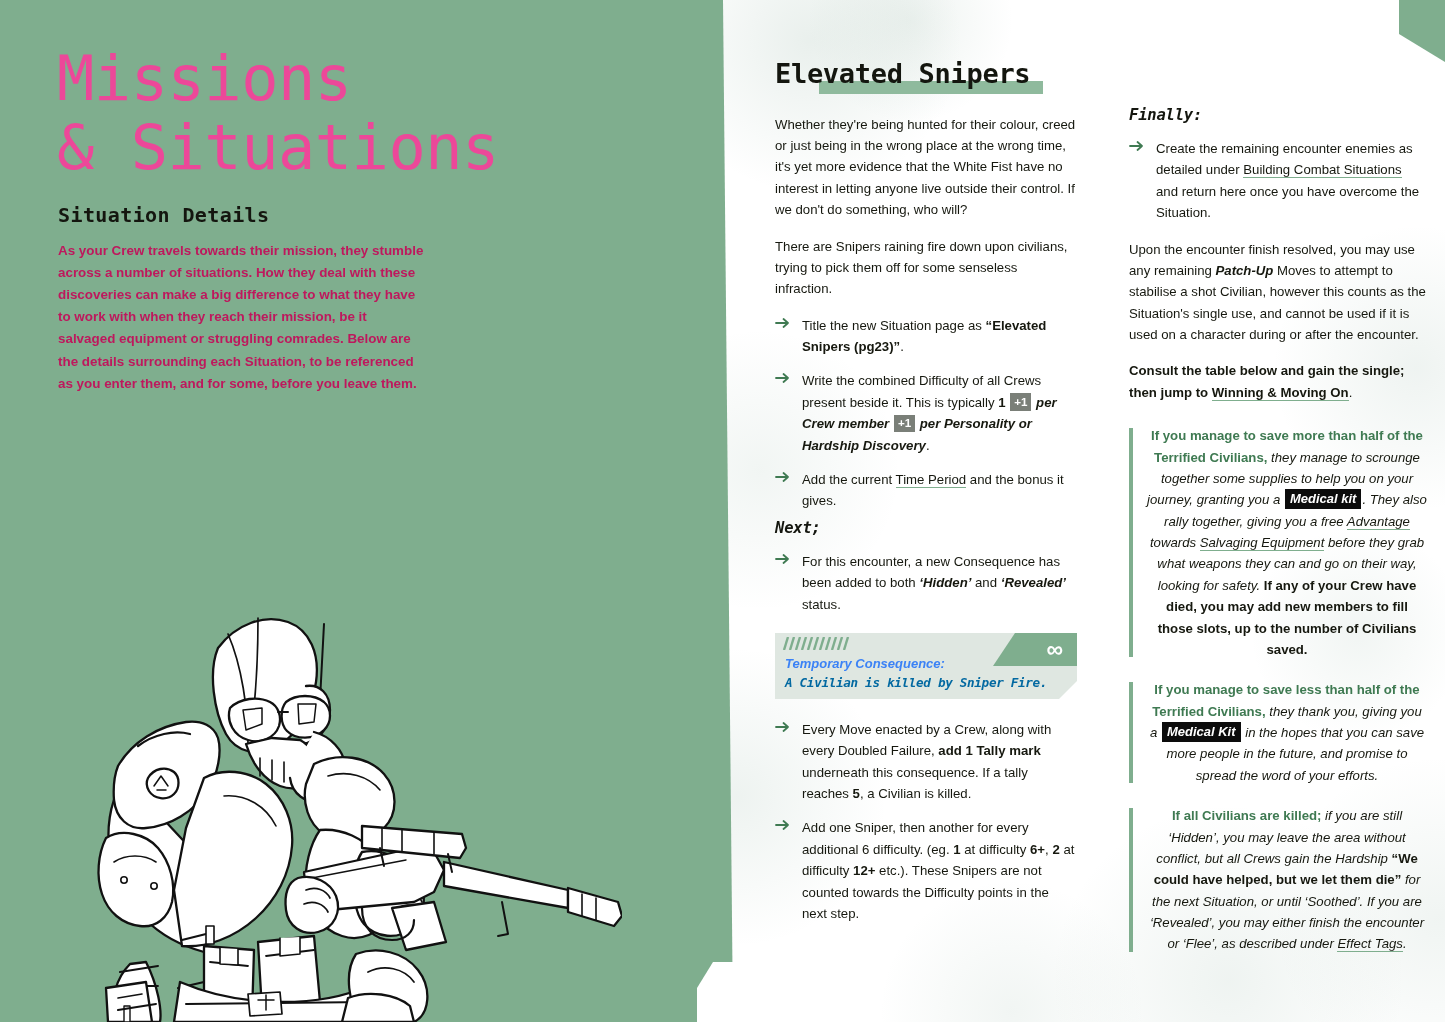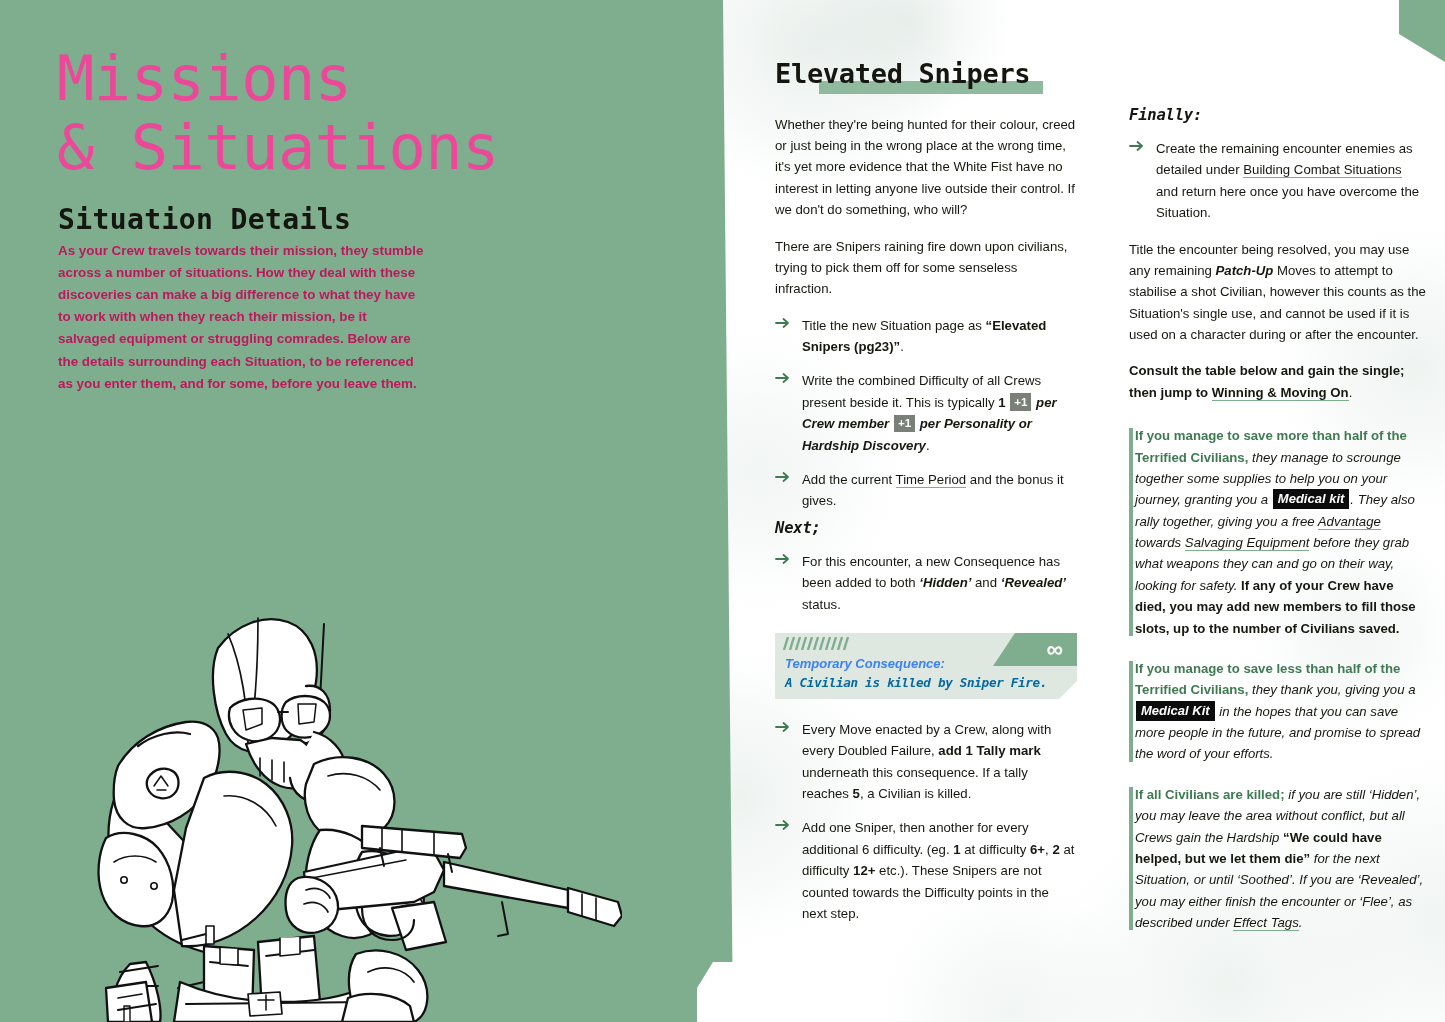--- a/index.html
+++ b/index.html
@@ -46,21 +46,21 @@
     letter-spacing: -0.5px;
     color: #ec4899;
     z-index: 4;
     white-space: pre-line;
   }
   .left-subtitle {
     position: absolute;
     left: 58px; top: 203px;
     font-family: "DejaVu Sans Mono", monospace;
     font-weight: 700;
-    font-size: 28px;
+    font-size: 20px;
     letter-spacing: 0.4px;
     color: #14160f;
     z-index: 4;
   }
   .left-body {
     position: absolute;
     left: 58px; top: 240px;
     width: 368px;
     font-family: "Liberation Sans", sans-serif;
     font-size: 13.4px;
@@ -263,24 +263,25 @@
     font-style: italic;
     font-weight: 700;
     font-size: 12.6px;
     letter-spacing: -0.3px;
     color: #0369a1;
   }
 
   
   .result {
     position: relative;
-    padding-left: 6px;
+    padding-left: 18px;
     margin-bottom: 19px;
     font-size: 13.2px;
     line-height: 1.62;
+    text-align: center;
   }
   .result::before {
     content: "";
     position: absolute;
     left: 0; top: 3px; bottom: 3px;
     width: 4px;
     background: #7fae8e;
   }
   .result .lead {
     color: #3f7a52;
@@ -400,21 +401,21 @@
           <span class="arrow-icon">
             <svg viewBox="0 0 16 14" width="16" height="14">
                 <path d="M1 7h11M8.5 3l4.5 4-4.5 4" fill="none" stroke="currentColor" stroke-width="1.8" stroke-linecap="round" stroke-linejoin="round"></path>
               </svg>
           </span>
           <span>Create the remaining encounter enemies as detailed under </span><span class="ul-green">Building Combat Situations</span><span> and return here once you have overcome the Situation.</span>
         </li>
       </ul>
 
       <p class="para" style="margin-top:15px;">
-        <span>Title the encounter being resolved, you may use any remaining </span><span class="bi">Patch-Up</span><span> Moves to attempt to stabilise a shot Civilian, however this counts as the Situation's single use, and cannot be used if it is used on a character during or after the encounter.</span>
+        <span>Upon the encounter finish resolved, you may use any remaining </span><span class="bi">Patch-Up</span><span> Moves to attempt to stabilise a shot Civilian, however this counts as the Situation's single use, and cannot be used if it is used on a character during or after the encounter.</span>
       </p>
 
       <p class="para">
         <b>Consult the table below and gain the single; then jump to </b><b class="ul-green">Winning &amp; Moving On</b><span>.</span>
       </p>
 
       <div class="result" style="margin-top:22px;">
         <span class="lead">If you manage to save more than half of the Terrified Civilians,</span><span class="body-i"> they manage to scrounge together some supplies to help you on your journey, granting you a </span><span class="kit">Medical kit</span><span class="body-i">. They also rally together, giving you a free </span><span class="body-i ul-green">Advantage</span><span class="body-i"> towards </span><span class="body-i ul-green">Salvaging Equipment</span><span class="body-i"> before they grab what weapons they can and go on their way, looking for safety. </span><span class="body-b">If any of your Crew have died, you may add new members to fill those slots, up to the number of Civilians saved.</span>
       </div>
 

